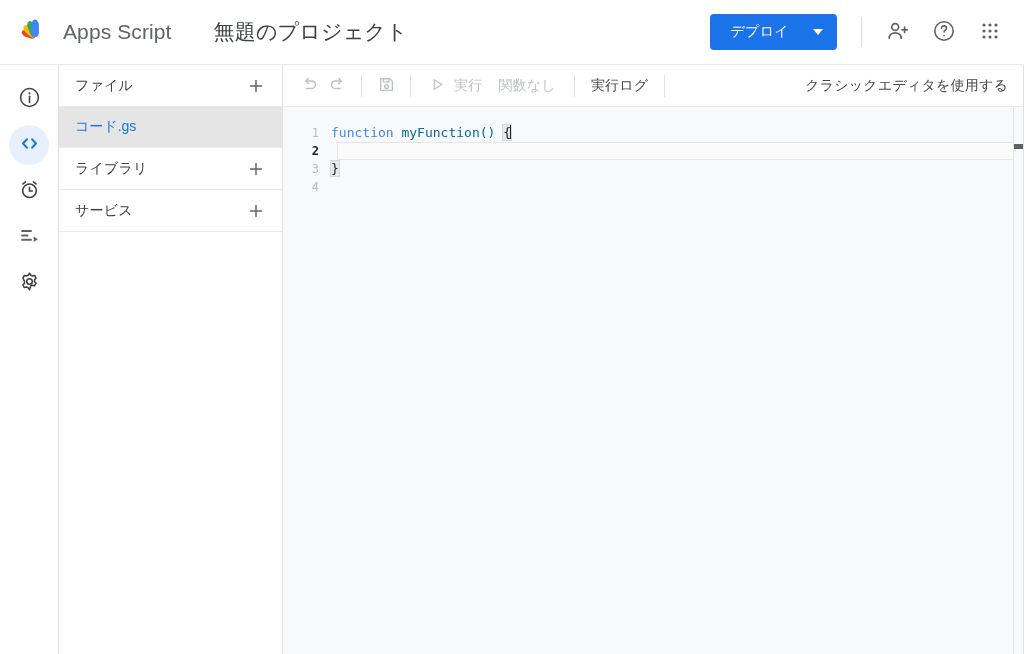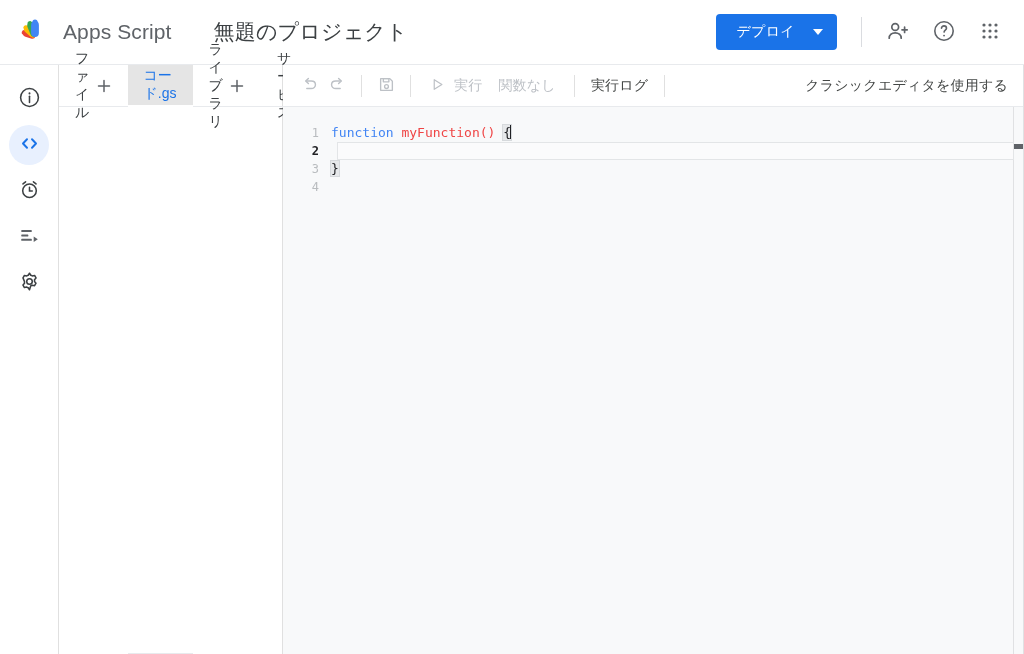--- a/index.html
+++ b/index.html
@@ -64,21 +64,21 @@
     height: 36px;
     background: #1a73e8;
     color: #ffffff;
     border: none;
     border-radius: 4px;
     padding: 0 14px 0 20px;
     font-size: 14px;
     font-family: inherit;
     display: flex;
     align-items: center;
-    gap: 18px;
+    gap: 24px;
     cursor: pointer;
     letter-spacing: .3px;
   }
   .deploy-caret {
     width: 0; height: 0;
     border-left: 5px solid transparent;
     border-right: 5px solid transparent;
     border-top: 6px solid #ffffff;
     display: block;
   }
@@ -140,21 +140,21 @@
   }
 
   
   .files-panel {
     width: 224px;
     min-width: 224px;
     background: #ffffff;
     border-right: 1px solid #e0e0e0;
     box-sizing: border-box;
     display: flex;
-    flex-direction: row;
+    flex-direction: column;
   }
   .section-head {
     height: 42px;
     min-height: 42px;
     display: flex;
     align-items: center;
     justify-content: space-between;
     padding: 0 14px 0 16px;
     box-sizing: border-box;
     border-bottom: 1px solid #e8eaed;
@@ -291,21 +291,21 @@
     font-weight: bold;
   }
   .code-text {
     white-space: pre;
     color: #202124;
     line-height: 18px;
     position: relative;
     z-index: 2;
   }
   .tok-kw { color: #4285f4; }
-  .tok-fn { color: #ef4444; }
+  .tok-fn { color: #0369a1; }
   .active-line-box {
     position: absolute;
     left: 54px;
     right: 10px;
     top: 0;
     height: 18px;
     border: 1px solid #e3e5e7;
     background: #fbfbfc;
     box-sizing: border-box;
     z-index: 1;

